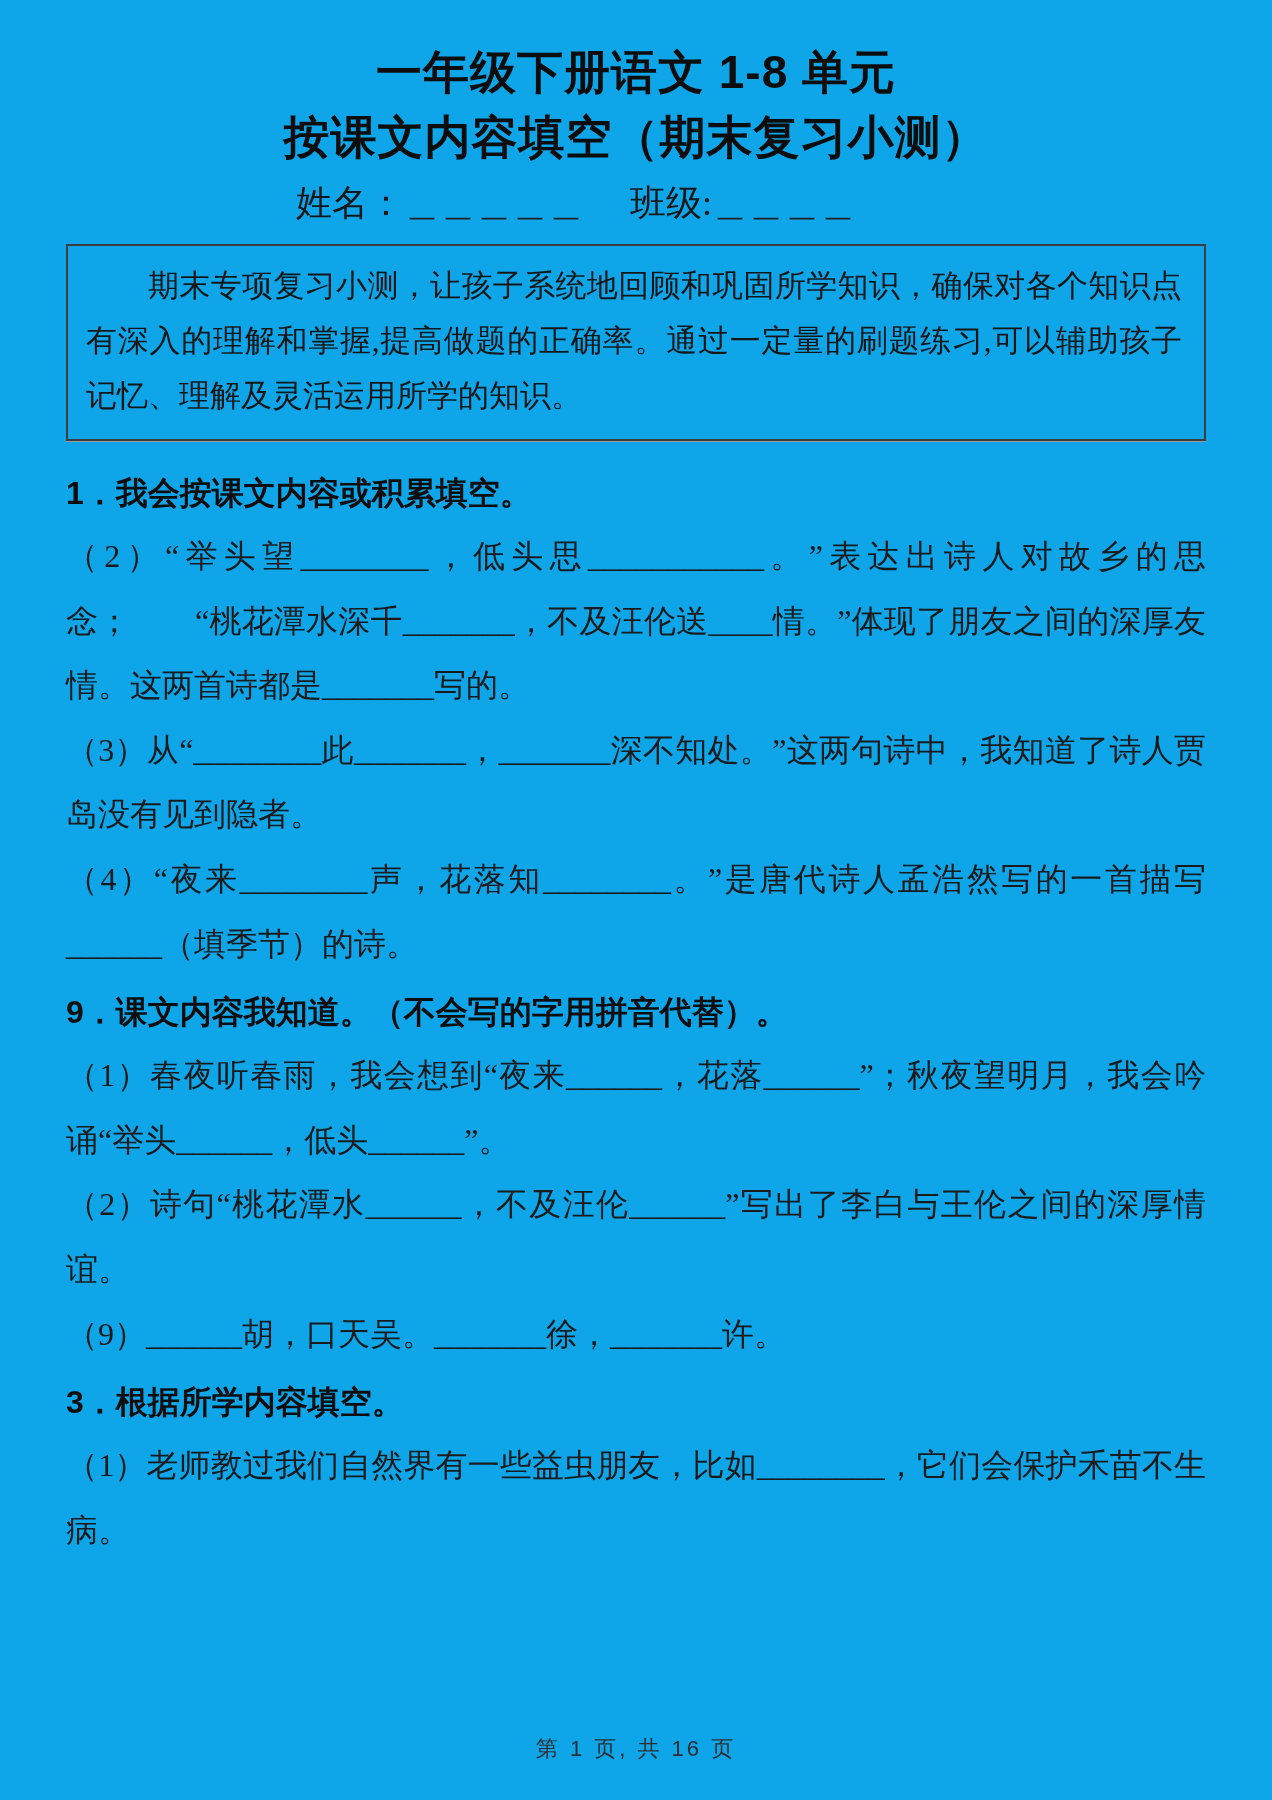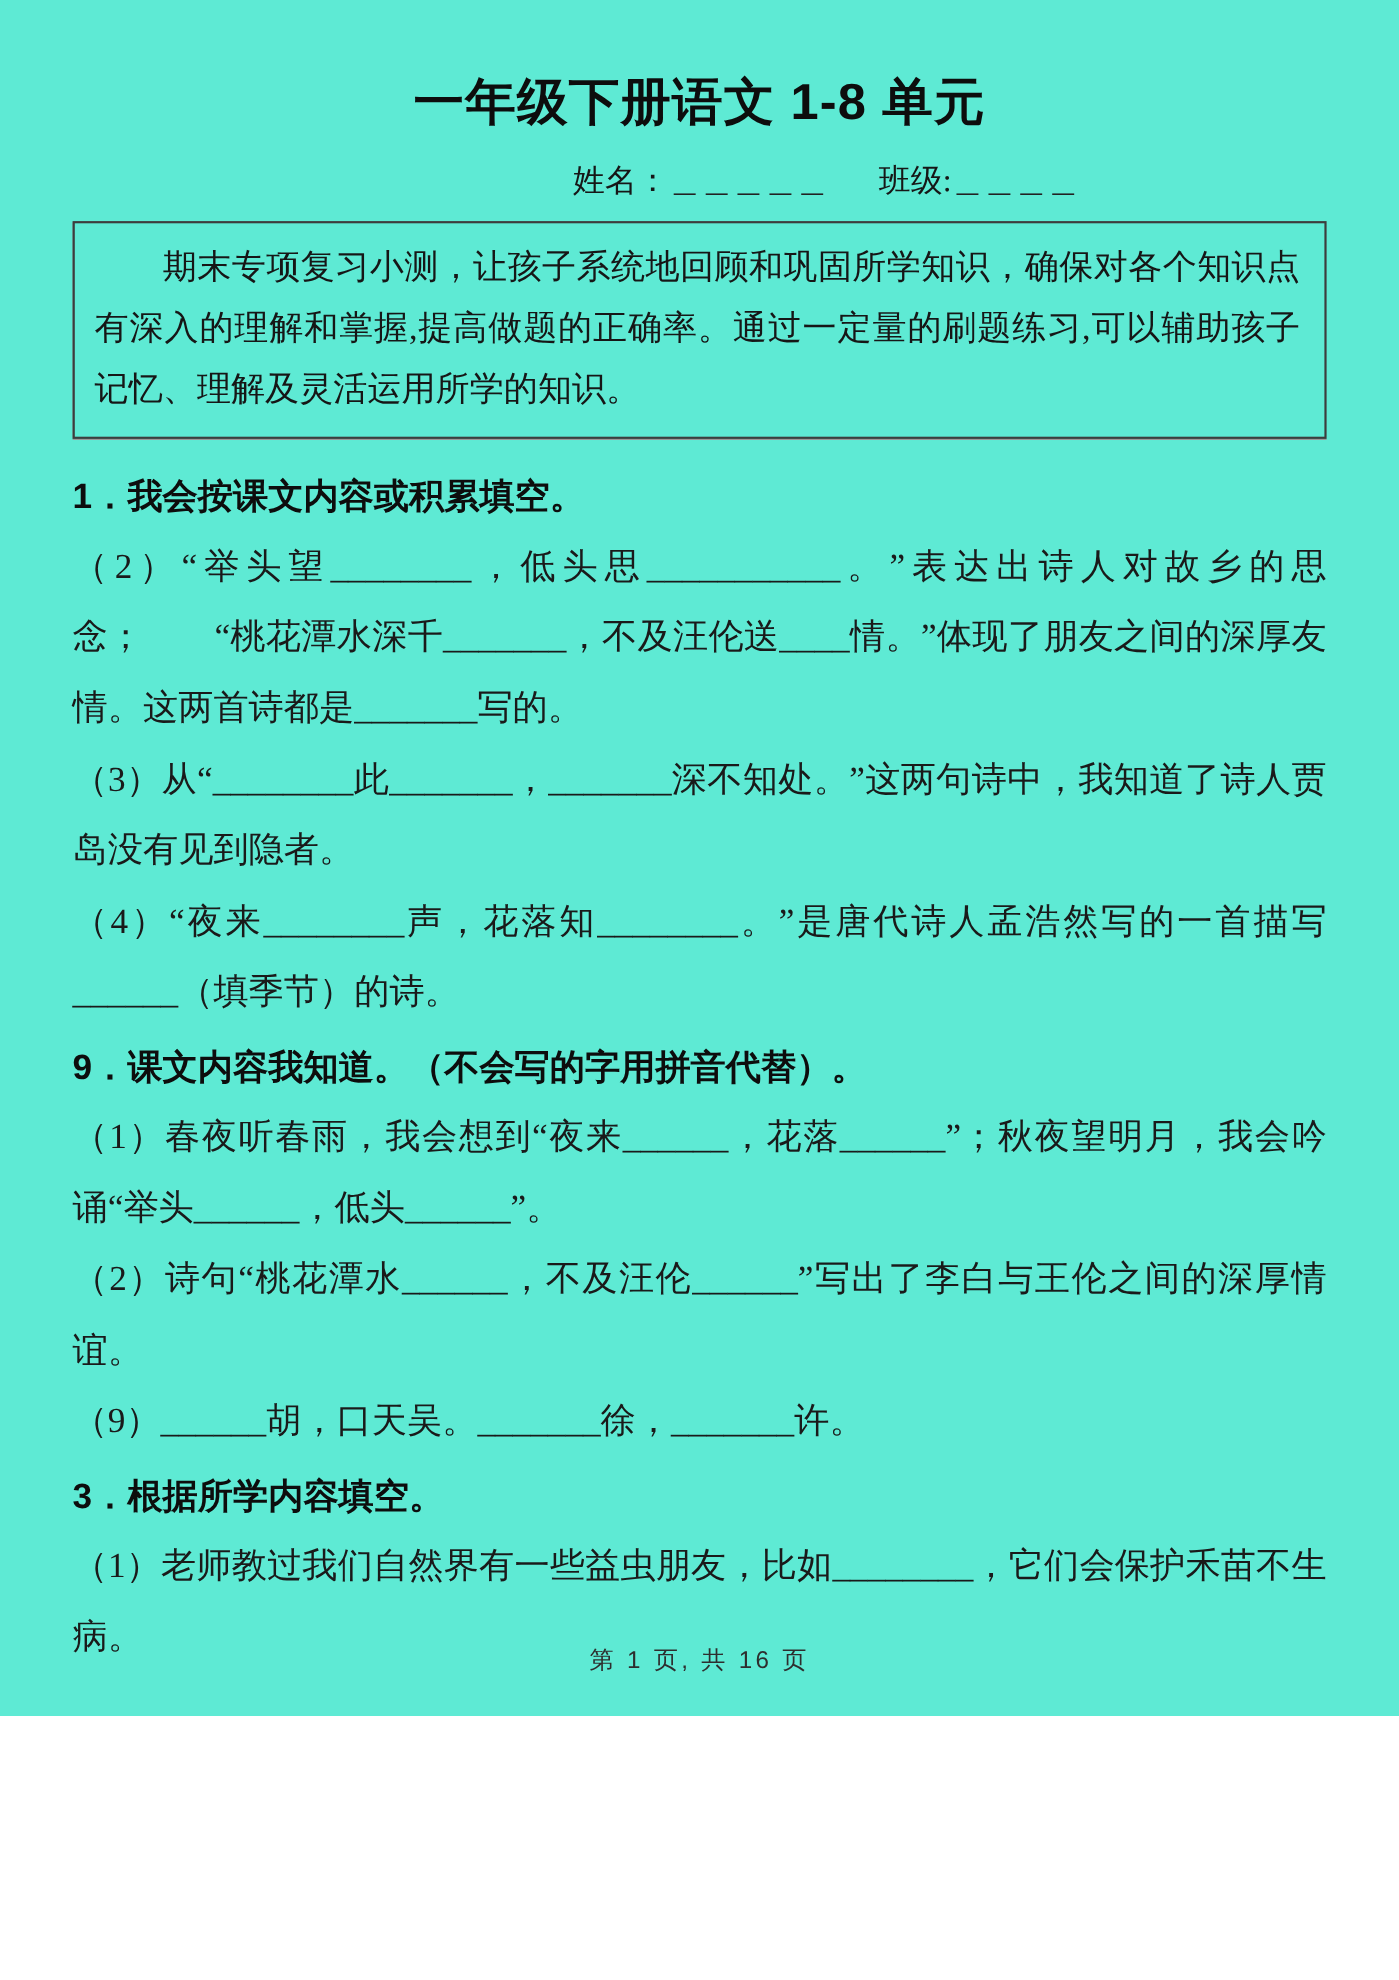--- a/index.html
+++ b/index.html
@@ -5,40 +5,40 @@
   html, body {
     margin: 0;
     padding: 0;
     background: #ffffff;
     color: #161616;
     font-family: "Liberation Serif", serif;
   }
   .page {
     position: relative;
     width: 1272px;
-    height: 1560px;
+    height: 1800px;
     margin: 0 auto;
-    background: #5eead4;
+    background: #0ea5e9;
     box-sizing: border-box;
-    padding: 60px 66px 0 66px;
+    padding: 40px 66px 0 66px;
     overflow: hidden;
   }
   .title {
     text-align: center;
     font-family: "Liberation Sans", sans-serif;
     font-weight: bold;
     font-size: 46px;
     line-height: 1.42;
     color: #0d0d0d;
     letter-spacing: 1px;
   }
   .name-line {
-    margin-top: 20px;
-    font-size: 29px;
-    text-align: center;
+    margin-top: 8px;
+    font-size: 36px;
+    text-align: left;
     padding-left: 230px;
     white-space: nowrap;
   }
   .name-line .blank {
     letter-spacing: 0;
     color: #222;
   }
   .name-gap {
     display: inline-block;
     width: 46px;
@@ -86,20 +86,21 @@
     letter-spacing: 3px;
   }
 </style>
 </head>
 <body>
 
 <div class="page">
 
   <div class="title">
     <div>一年级下册语文 1-8 单元</div>
+    <div>按课文内容填空（期末复习小测）</div>
   </div>
 
   <div class="name-line">
     <span>姓名：</span><span class="blank">＿＿＿＿＿</span><span class="name-gap"></span><span>班级:</span><span class="blank">＿＿＿＿</span>
   </div>
 
   <div class="intro-box">
     <p>期末专项复习小测，让孩子系统地回顾和巩固所学知识，确保对各个知识点有深入的理解和掌握,提高做题的正确率。通过一定量的刷题练习,可以辅助孩子记忆、理解及灵活运用所学的知识。</p>
   </div>
 

